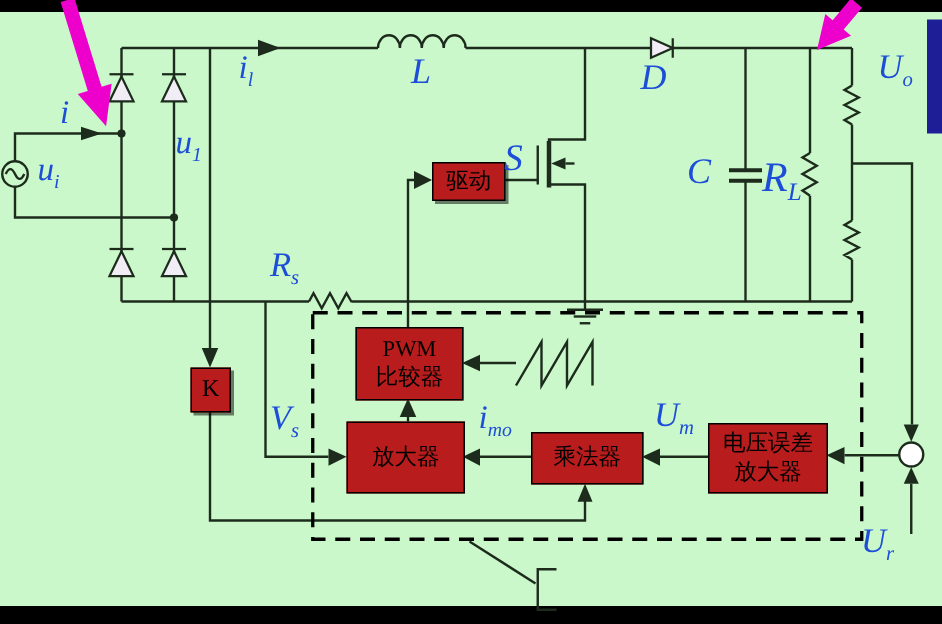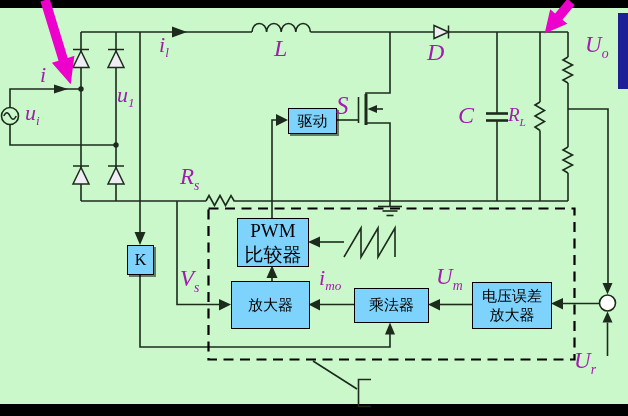--- a/index.html
+++ b/index.html
@@ -3,25 +3,25 @@
 <meta charset="utf-8">
 <style>
   html,body{margin:0;padding:0;background:#000;}
   .stage{position:relative;width:628px;height:416px;background:#cbf8ca;overflow:hidden;
          font-family:"Liberation Serif",serif;}
   .bar{position:absolute;left:0;width:628px;background:#000;}
   .bar.top{top:0;height:8px;}
   .bar.bottom{top:404px;height:12px;}
   .bluebar{position:absolute;left:618px;top:13px;width:10px;height:76px;background:#1e1e96;border-right:2px solid #05051e;}
   svg.circ{position:absolute;left:0;top:0;}
-  .box{position:absolute;background:#7dd3fc;border:1.6px solid #000;display:flex;flex-direction:column;
+  .box{position:absolute;background:#b91c1c;border:1.6px solid #000;display:flex;flex-direction:column;
        align-items:center;justify-content:center;text-align:center;color:#000;line-height:1.25;
        font-family:"Liberation Serif",serif;}
   .box.shadow{box-shadow:2px 2px 0 rgba(0,0,0,0.5);}
-  .sym{position:absolute;color:#a21caf;font-style:italic;line-height:1;white-space:nowrap;}
+  .sym{position:absolute;color:#1d4ed8;font-style:italic;line-height:1;white-space:nowrap;}
   .sym sub{font-size:0.60em;font-style:italic;line-height:0;}
   .caption{position:absolute;color:#000;font-style:normal;white-space:nowrap;line-height:1;}
 </style>
 </head>
 <body>
 
 <div class="stage">
 
   <div class="bar top"></div>
   <div class="bar bottom"></div>
@@ -161,21 +161,21 @@
   </svg>
 
   <div class="box shadow" style="left:127px;top:245px;width:25px;height:28px;font-size:16px;">
     <span>K</span>
   </div>
 
   <div class="box shadow" style="left:288px;top:108px;width:47px;height:24px;font-size:15px;">
     <span>驱动</span>
   </div>
 
-  <div class="box" style="left:237px;top:218px;width:70px;height:47px;font-size:19px;">
+  <div class="box" style="left:237px;top:218px;width:70px;height:47px;font-size:15px;">
     <span>PWM</span>
     <span>比较器</span>
   </div>
 
   <div class="box" style="left:231px;top:281px;width:77px;height:46px;font-size:15px;">
     <span>放大器</span>
   </div>
 
   <div class="box" style="left:354px;top:288px;width:73px;height:33px;font-size:15px;">
     <span>乘法器</span>
@@ -188,21 +188,21 @@
 
   <div class="sym" style="left:40px;top:64px;font-size:22px;"><span>i</span><sub></sub></div>
   <div class="sym" style="left:25px;top:102px;font-size:22px;"><span>u</span><sub>i</sub></div>
   <div class="sym" style="left:117px;top:84px;font-size:22px;"><span>u</span><sub>1</sub></div>
   <div class="sym" style="left:159px;top:34px;font-size:22px;"><span>i</span><sub>l</sub></div>
   <div class="sym" style="left:274px;top:36px;font-size:24px;"><span>L</span><sub></sub></div>
   <div class="sym" style="left:427px;top:40px;font-size:24px;"><span>D</span><sub></sub></div>
   <div class="sym" style="left:336px;top:93px;font-size:25px;"><span>S</span><sub></sub></div>
   <div class="sym" style="left:585px;top:33px;font-size:23px;"><span>U</span><sub>o</sub></div>
   <div class="sym" style="left:458px;top:103px;font-size:24px;"><span>C</span><sub></sub></div>
-  <div class="sym" style="left:508px;top:105px;font-size:19px;"><span>R</span><sub>L</sub></div>
+  <div class="sym" style="left:508px;top:105px;font-size:28px;"><span>R</span><sub>L</sub></div>
   <div class="sym" style="left:180px;top:165px;font-size:23px;"><span>R</span><sub>s</sub></div>
   <div class="sym" style="left:180px;top:267px;font-size:23px;"><span>V</span><sub>s</sub></div>
   <div class="sym" style="left:319px;top:267px;font-size:22px;"><span>i</span><sub>mo</sub></div>
   <div class="sym" style="left:436px;top:265px;font-size:23px;"><span>U</span><sub>m</sub></div>
   <div class="sym" style="left:574px;top:325px;font-size:23px;margin-top:24px;"><span>U</span><sub>r</sub></div>
 
 
 </div>
 
 </body></html>

